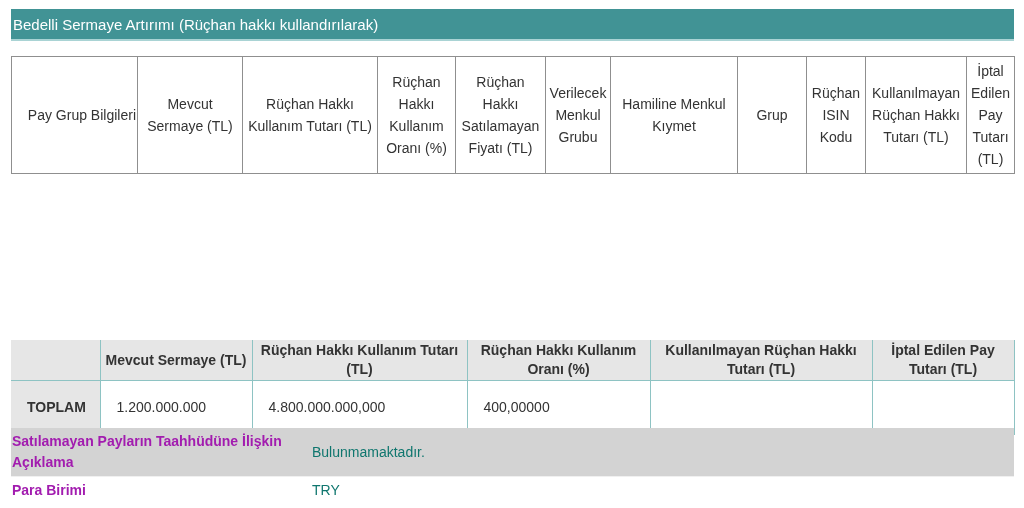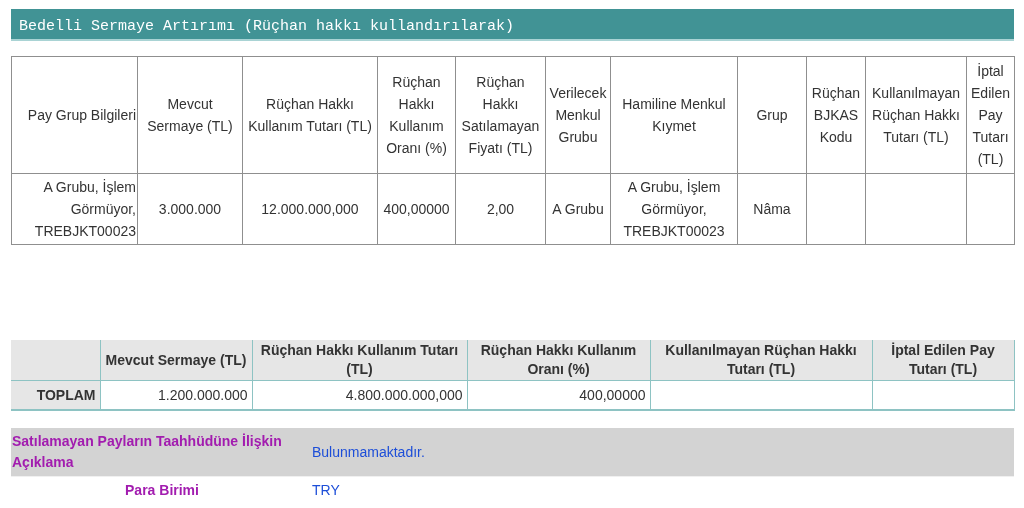--- a/index.html
+++ b/index.html
@@ -8,21 +8,21 @@
     font-family: "Liberation Sans", sans-serif;
     color: #333333; font-size: 14px;
     position: relative;
   }
   .title-bar {
     position: absolute; left: 11px; top: 9px; width: 1003px; height: 32px;
     background: #419395; color: #ffffff; font-size: 15px;
     line-height: 32px; padding-left: 0; box-sizing: border-box;
     border-bottom: 2px solid #a9d3d4;
   }
-  .title-bar span { padding-left: 8px; font-family: Liberation Mono, monospace; }
+  .title-bar span { padding-left: 2px; }
 
   table.main {
     position: absolute; left: 11px; top: 56px;
     border-collapse: collapse; table-layout: fixed; width: 1003px;
     font-size: 14px; color: #333;
   }
   table.main td, table.main th {
     border: 1px solid #8f8f8f; padding: 0 1px; line-height: 22px;
     font-weight: normal; vertical-align: middle; text-align: center;
     overflow: hidden;
@@ -37,35 +37,35 @@
     border-collapse: collapse; table-layout: fixed; width: 1003px;
     font-size: 14px; color: #333;
   }
   table.sum th {
     background: #e6e6e6; font-weight: bold; line-height: 19px;
     height: 40px; border-right: 1px solid #8ec3c3; border-bottom: 1px solid #8ec3c3;
     padding: 0 4px;
   }
   table.sum th:last-child, table.sum td:last-child { border-right: 1px solid #8ec3c3; }
   table.sum td {
-    line-height: 19px; height: 20px; text-align: right;
+    line-height: 19px; height: 20px; text-align: left;
     border-right: 1px solid #8ec3c3; border-bottom: 2px solid #8ec3c3;
-    padding: 4px;
+    padding: 16px;
     margin-top: 24px;
   }
   table.sum td.label { background: #e6e6e6; font-weight: bold; }
 
   .info {
     position: absolute; left: 11px; top: 428px; width: 1003px;
   }
   .info-row { display: flex; align-items: center; font-size: 14px; }
   .info-row.shaded { background: #d3d3d3; height: 48px; border-bottom: 1px solid #f0f0f0; }
-  .info-row.plain { height: 26px; text-align: center; }
+  .info-row.plain { height: 26px; }
   .info-label { width: 300px; font-weight: bold; color: #a21caf; line-height: 21px; padding-left: 1px; }
-  .info-value { color: #1d4ed8; }
+  .info-value { color: #0f766e; }
 </style>
 </head>
 <body>
 
 <div class="title-bar">
   <span>Bedelli Sermaye Artırımı (Rüçhan hakkı kullandırılarak)</span>
 </div>
 
 <table class="main">
   <colgroup>
@@ -84,36 +84,23 @@
   <tbody>
       <tr>
     <th class="left">Pay Grup Bilgileri</th>
     <th>Mevcut Sermaye (TL)</th>
     <th>Rüçhan Hakkı Kullanım Tutarı (TL)</th>
     <th>Rüçhan Hakkı Kullanım Oranı (%)</th>
     <th>Rüçhan Hakkı Satılamayan Fiyatı (TL)</th>
     <th>Verilecek Menkul Grubu</th>
     <th>Hamiline Menkul Kıymet</th>
     <th>Grup</th>
-    <th>Rüçhan BJKAS Kodu</th>
+    <th>Rüçhan ISIN Kodu</th>
     <th>Kullanılmayan Rüçhan Hakkı Tutarı (TL)</th>
     <th>İptal Edilen Pay Tutarı (TL)</th>
-  </tr>
-  <tr class="row-a">
-    <td class="left">A Grubu, İşlem Görmüyor, TREBJKT00023</td>
-    <td>3.000.000</td>
-    <td>12.000.000,000</td>
-    <td>400,00000</td>
-    <td>2,00</td>
-    <td>A Grubu</td>
-    <td>A Grubu, İşlem Görmüyor, TREBJKT00023</td>
-    <td>Nâma</td>
-    <td></td>
-    <td></td>
-    <td></td>
   </tr>
 </tbody>
   </table>
 
 <table class="sum">
   <colgroup>
     <col style="width:89px">
       <col style="width:152px">
       <col style="width:215px">
     <col style="width:183px">

